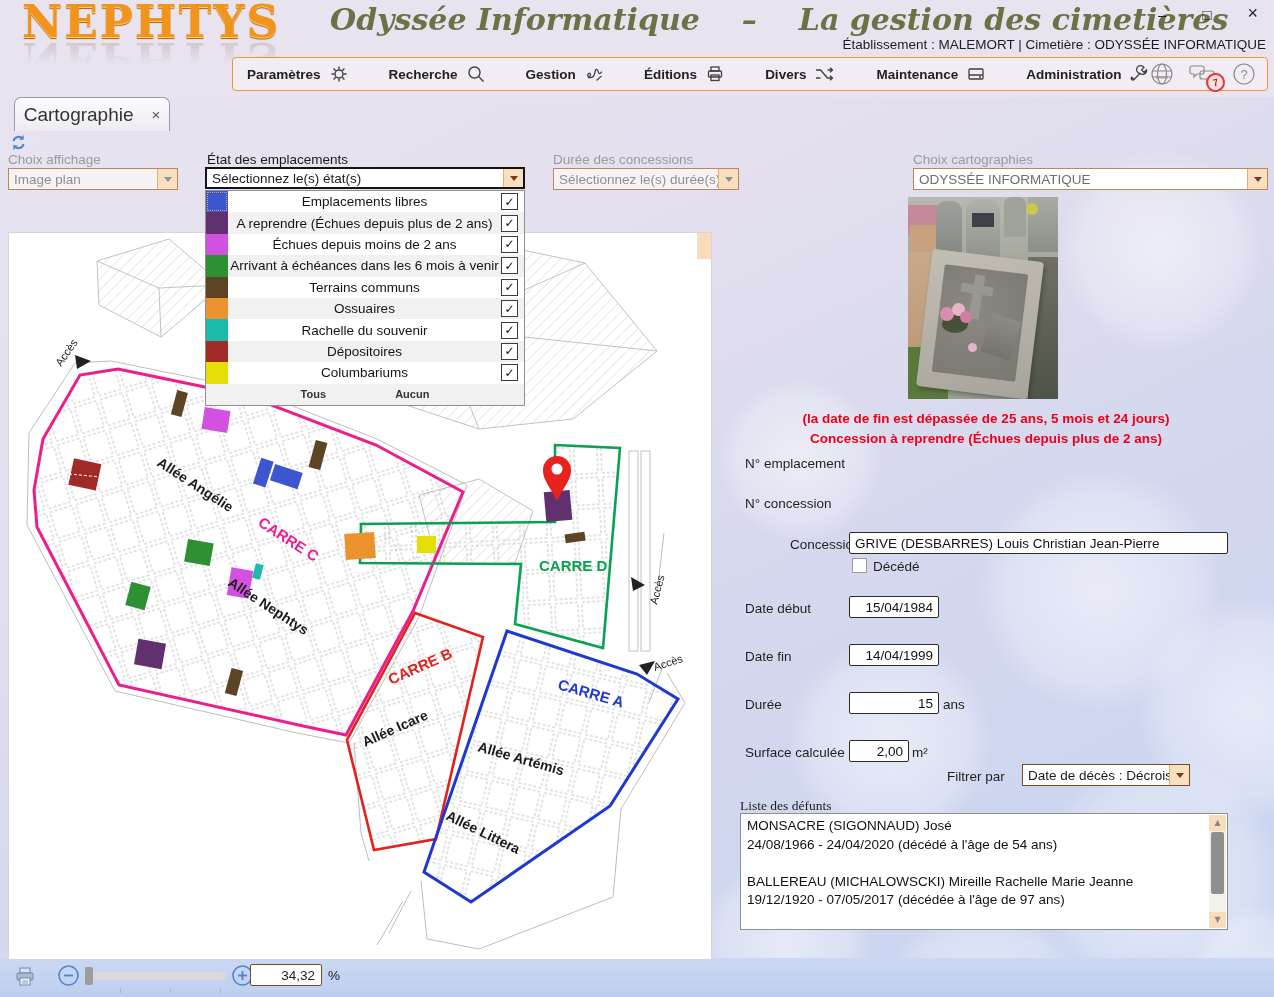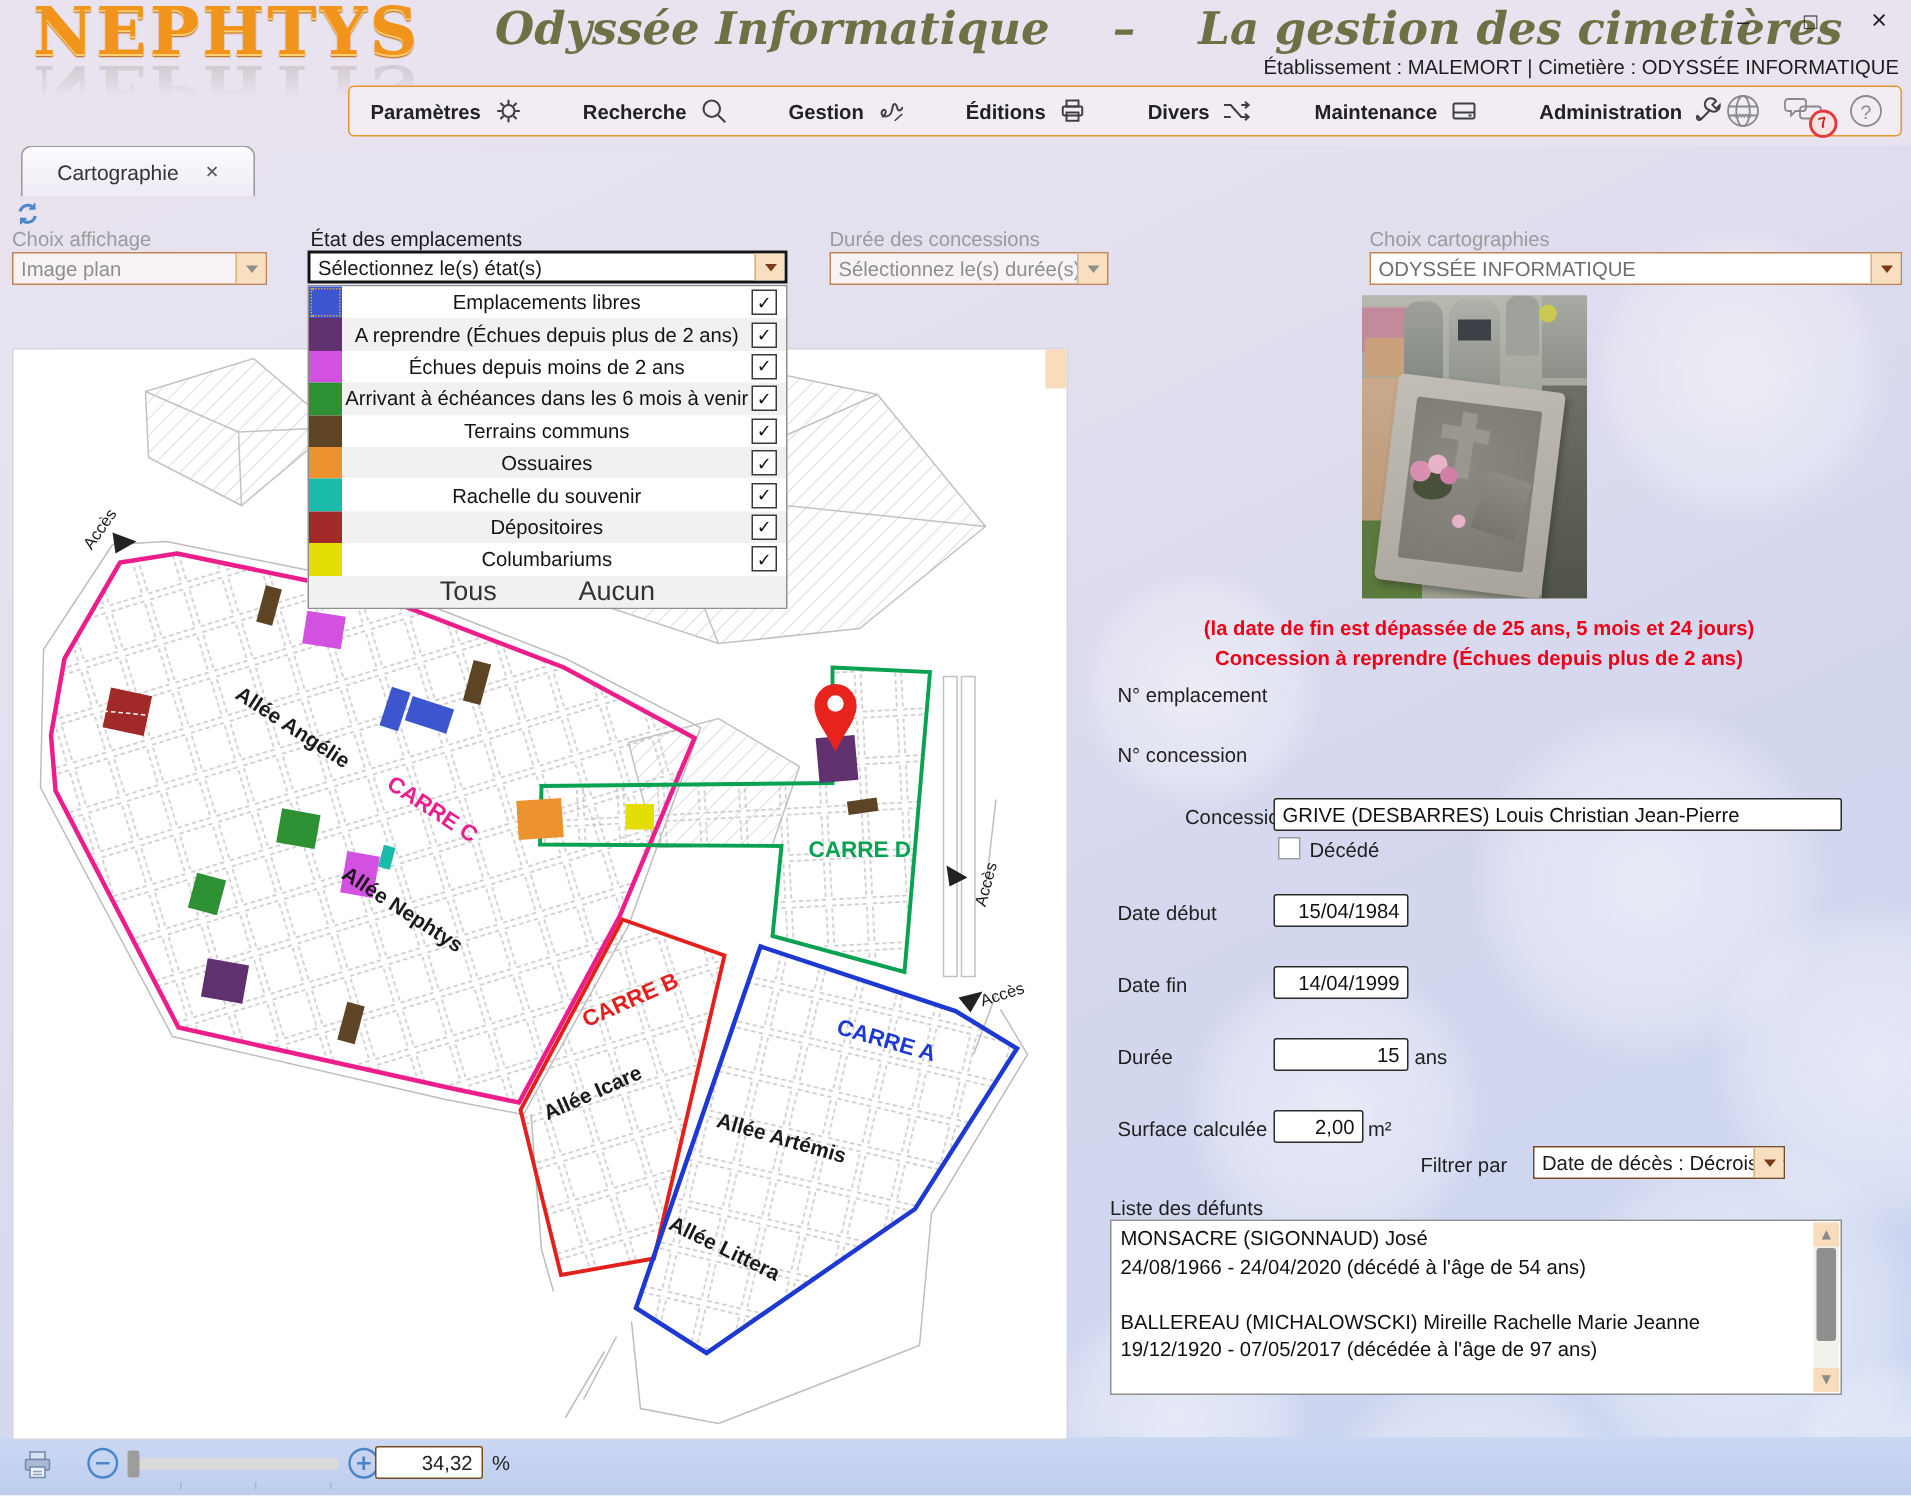--- a/index.html
+++ b/index.html
@@ -31,21 +31,21 @@
   .menu-item{display:flex;align-items:center;gap:8px;margin-right:40px;font-size:13.5px;font-weight:bold;color:#222;cursor:default;}
   .menu-icons{display:flex;align-items:center;gap:13px;margin-left:auto;}
   .mi{position:relative;display:flex;align-items:center;justify-content:center;}
   .badge{position:absolute;right:-7px;bottom:-6px;width:15px;height:15px;border:2px solid #E23B3B;border-radius:50%;
      background:#F9E2E2;color:#CC2222;font-size:10px;font-weight:bold;display:flex;align-items:center;justify-content:center;transform:rotate(-14deg);}
 
   
   .tab{position:absolute;left:14px;top:97px;width:156px;height:34px;box-sizing:border-box;z-index:3;
      background:linear-gradient(#FCFBFD,#EFEAF3);border:1px solid #9A9A9A;border-bottom:none;border-radius:7px 7px 0 0;
      display:flex;align-items:center;justify-content:center;gap:18px;}
-  .tab-label{font-size:14px;color:#333;}
+  .tab-label{font-size:19px;color:#333;}
   .tab-close{font-size:15px;color:#555;cursor:pointer;}
   .map-refresh{position:absolute;left:10px;top:134px;z-index:3;}
 
   
   .ctl-label{position:absolute;font-size:13.5px;color:#9B9B9B;white-space:nowrap;}
   .ctl-label.dark{color:#1a1a1a;}
   .select{position:absolute;height:22px;box-sizing:border-box;background:#fff;border:1px solid #C08552;
      display:flex;align-items:center;padding-left:5px;font-size:13.5px;color:#1a1a1a;white-space:nowrap;overflow:hidden;}
   .select.disabled{background:#F6F2F6;color:#8F8F8F;}
   .select.black{border:2px solid #141414;}
@@ -58,21 +58,21 @@
   .legend{position:absolute;left:205px;top:190px;width:320px;box-sizing:border-box;background:#fff;
      border:1px solid #8F8F8F;z-index:6;}
   .legend-row{display:flex;align-items:stretch;height:21.4px;background:#fff;}
   .legend-row:nth-child(even){background:#F1F1F1;}
   .chip{width:22px;flex:0 0 22px;}
   .legend-row.first .chip{outline:1px dotted #D9A441;outline-offset:-2px;}
   .legend-lbl{flex:1;text-align:center;font-size:13.5px;color:#141414;align-self:center;}
   .cb{width:15px;height:15px;flex:0 0 15px;border:1px solid #3a3a3a;background:#fff;align-self:center;margin-right:6px;
       font-size:12px;font-family:"DejaVu Sans",sans-serif;color:#111;display:flex;align-items:center;justify-content:center;line-height:1;}
   .legend-footer{display:flex;justify-content:space-around;align-items:center;height:21px;background:#F1F1F1;
-      font-size:18px;color:#333;padding:0 60px;}
+      font-size:11px;color:#333;padding:0 60px;font-weight:bold;}
   .legend-footer span{cursor:pointer;}
 
   
   .map-panel{position:absolute;left:8px;top:232px;width:702px;height:726px;background:#fff;border:1px solid #D8D3DE;box-sizing:content-box;z-index:1;}
   .map-corner{position:absolute;right:0;top:0;width:14px;height:26px;background:#F8DCBC;}
   .map-panel svg{display:block;}
   svg text{font-family:"Liberation Sans",sans-serif;}
 
   
   .photo{position:absolute;left:908px;top:197px;width:150px;height:202px;overflow:hidden;background:#9BA08F;}
@@ -498,21 +498,21 @@
   <div class="f-label" style="left:912px;top:745px;">m²</div>
 
   <div class="f-label" style="left:947px;top:769px;">Filtrer par</div>
   <div class="select" style="left:1022px;top:764px;width:168px;border-color:#7A4A20;">
     <span>Date de décès : Décroissant</span>
     <span class="arrow-btn">
         <span class="arrow-down"></span>
       </span>
   </div>
 
-  <div class="f-label" style="left:740px;top:798px;">Liste des défunts</div>
+  <div class="f-label" style="left:740px;top:798px;font-family:Liberation Serif, serif;">Liste des défunts</div>
   <div class="defunts">
     <div>MONSACRE (SIGONNAUD) José</div>
     <div>24/08/1966 - 24/04/2020 (décédé à l'âge de 54 ans)</div>
     <div class="blank"></div>
     <div>BALLEREAU (MICHALOWSCKI) Mireille Rachelle Marie Jeanne</div>
     <div>19/12/1920 - 07/05/2017 (décédée à l'âge de 97 ans)</div>
     <div class="blank"></div>
     <div>DERRIER (BILLETLEGROS) Jacques</div>
     <div class="sbar">
       <div class="up">▲</div>

